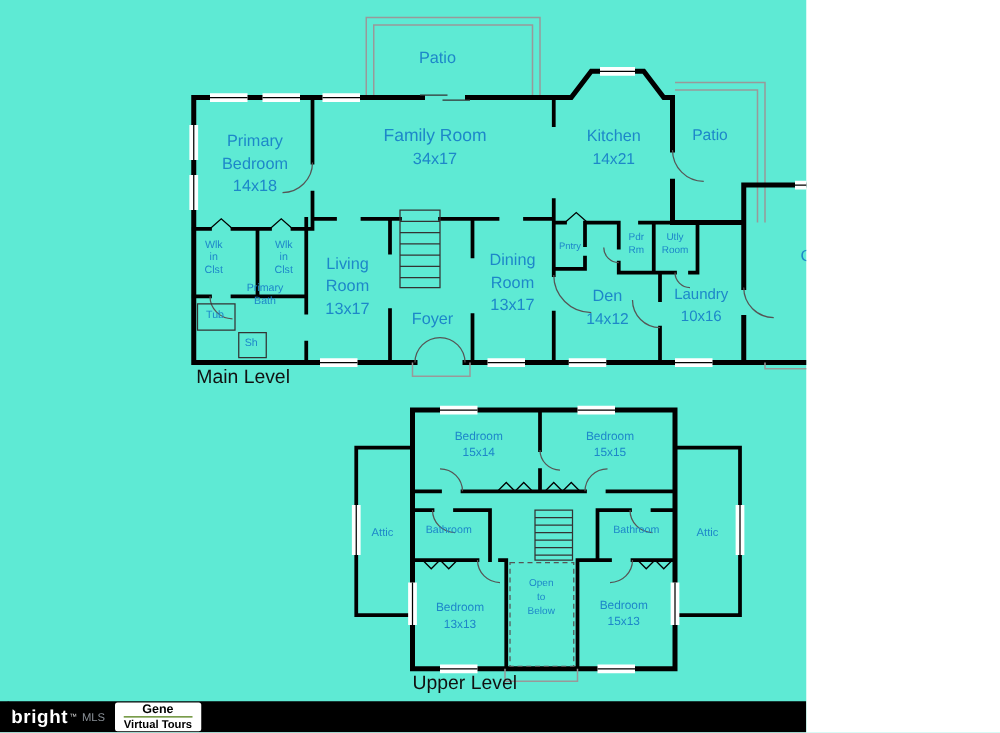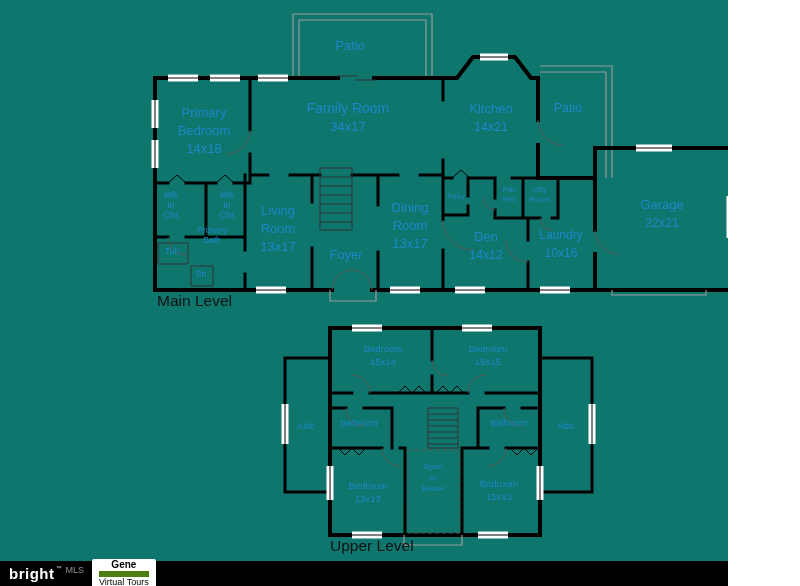--- a/index.html
+++ b/index.html
@@ -1,44 +1,44 @@
 <!DOCTYPE html>
 <html><head>
 <meta charset="utf-8">
 <style>
   html,body{margin:0;padding:0;background:#fff;}
-  .stage{position:relative;width:728px;height:586px;background:#0f766e;overflow:hidden;
+  .stage{position:relative;width:645px;height:586px;background:#5eead4;overflow:hidden;
          font-family:"Liberation Sans",sans-serif;}
   .stage svg{position:absolute;left:0;top:0;}
   text{font-family:"Liberation Sans",sans-serif;}
   .lbl{fill:#1d87c9;text-anchor:middle;}
   .t75{font-size:7.5px}.t8{font-size:8px}.t85{font-size:8.5px}.t9{font-size:9px}
   .t95{font-size:9.5px}.t12{font-size:12px}.t125{font-size:12.5px}.t13{font-size:13px}.t14{font-size:14px}
   .plan-title{fill:#111;font-size:15.5px;text-anchor:start;}
   .w4{stroke:#000;stroke-width:4;fill:none;stroke-linecap:square;}
   .w3{stroke:#000;stroke-width:3;fill:none;stroke-linecap:square;}
   .thin{stroke:#999;stroke-width:1.2;fill:none;}
   .fix{stroke:#333;stroke-width:1;fill:none;}
   .arc{stroke:#555;stroke-width:1;fill:none;}
   .dash{stroke:#555;stroke-width:1;fill:none;stroke-dasharray:4 3;}
   .zig{stroke:#000;stroke-width:1;fill:none;}
   .winmask{stroke:#fff;stroke-width:7;fill:none;}
   .winline{stroke:#000;stroke-width:1;fill:none;}
   .footer{position:absolute;left:0;bottom:0;width:100%;height:25px;background:#000;
           display:flex;align-items:center;gap:8px;box-sizing:border-box;padding:0 4px;}
-  .brand{display:flex;align-items:flex-start;color:#fff;margin-left:5px;flex:0 0 auto;}
+  .brand{display:flex;align-items:center;color:#fff;margin-left:5px;flex:0 0 auto;}
   .brand-main{font-weight:bold;font-size:15px;letter-spacing:.5px;}
   .brand-tm{font-size:6px;margin-left:1px;color:#ccc;}
   .brand-mls{font-size:9px;color:#8b9198;margin-left:4px;font-weight:normal;}
   .disclaimer{flex:1 1 auto;color:#fff;font-size:9.5px;text-align:center;white-space:nowrap;
               overflow:hidden;}
   .vendor{flex:0 0 auto;background:#fff;border-radius:2px;padding:1px 7px;margin-right:2px;
           display:flex;flex-direction:column;align-items:center;line-height:1.05;}
   .vendor-top{display:flex;align-items:flex-start;gap:3px;font-weight:bold;font-size:10px;color:#000;}
-  .vendor-bottom{font-weight:normal;font-size:9px;color:#000;border-top:6px solid #4d7c0f;padding-top:1px;}
+  .vendor-bottom{font-weight:bold;font-size:9px;color:#000;border-top:1px solid #4d7c0f;padding-top:1px;}
 </style>
 </head>
 <body>
 
 <div class="stage">
 
   <svg width="800" height="561" viewBox="0 0 800 561">
 
     <g>
 

